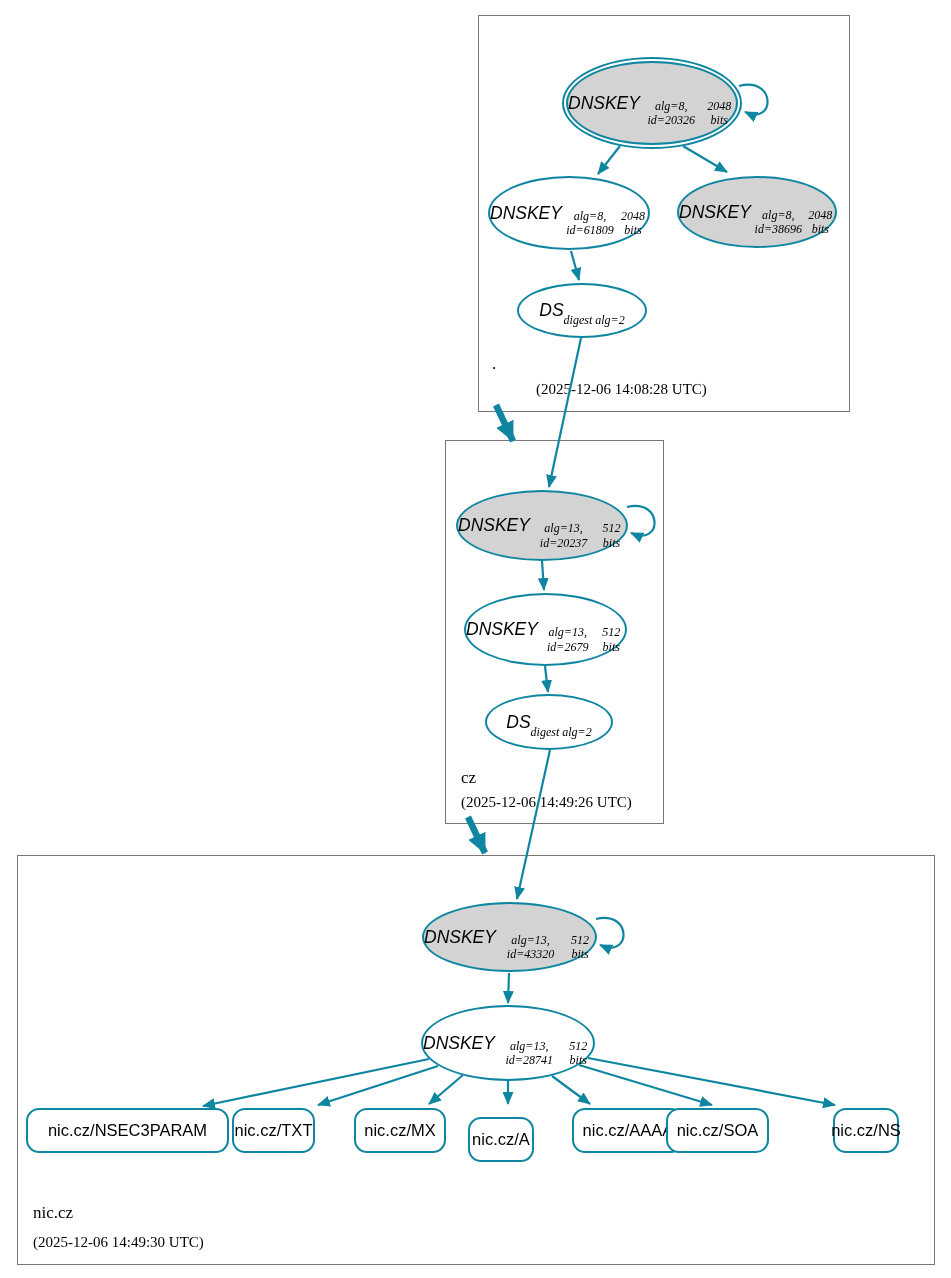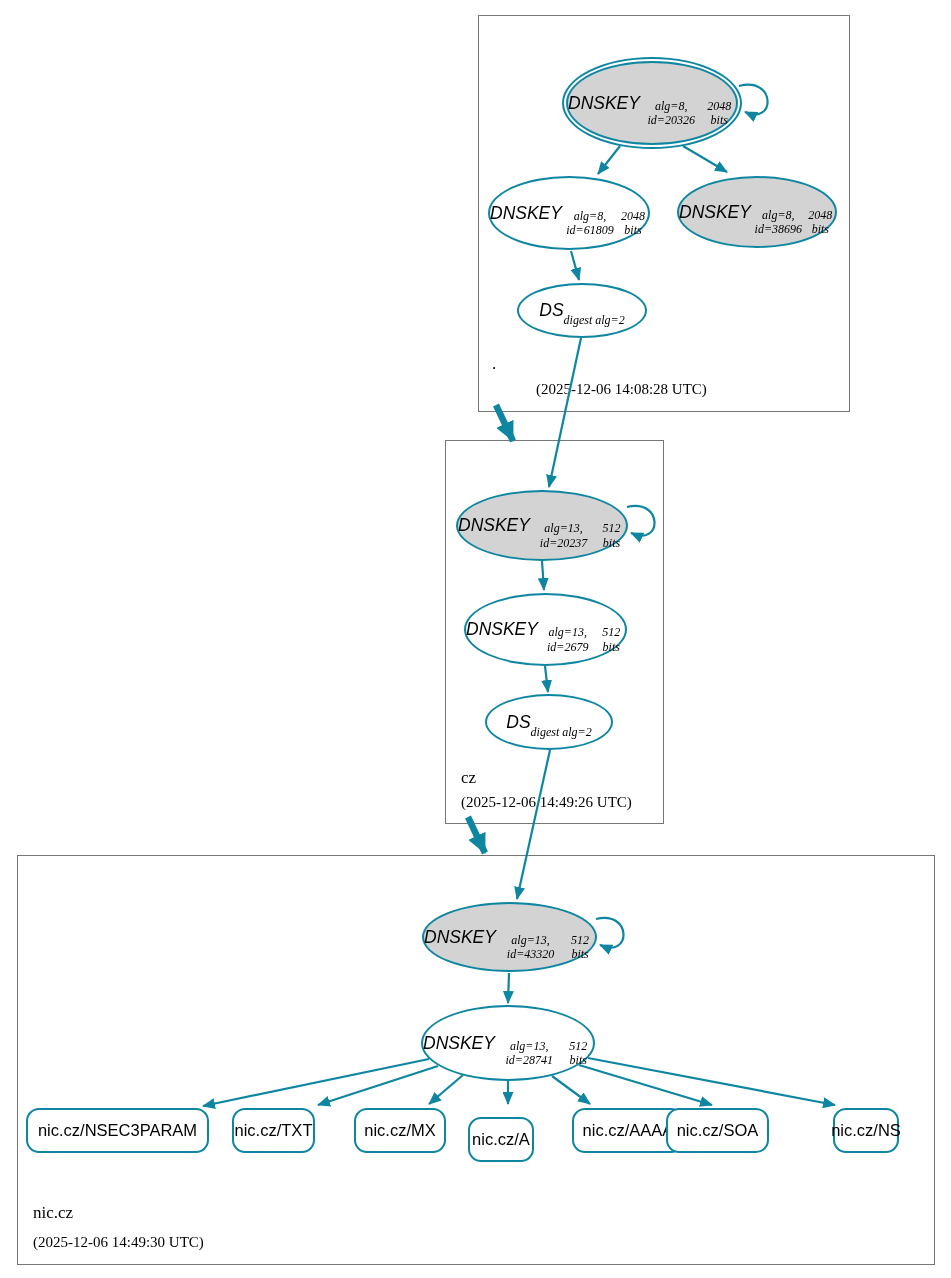--- a/index.html
+++ b/index.html
@@ -190,21 +190,21 @@
     <div class="detail">alg=13, id=43320</div>
     <div class="detail">512 bits</div>
   </div>
 
   <div class="node ellipse" style="left:421px;top:1005px;width:174px;height:76px;">
     <div class="title">DNSKEY</div>
     <div class="detail">alg=13, id=28741</div>
     <div class="detail">512 bits</div>
   </div>
 
-  <div class="rrset" style="left:26px;top:1108px;width:183px;">nic.cz/NSEC3PARAM</div>
+  <div class="rrset" style="left:26px;top:1108px;width:203px;">nic.cz/NSEC3PARAM</div>
   <div class="rrset" style="left:232px;top:1108px;width:83px;">nic.cz/TXT</div>
   <div class="rrset" style="left:354px;top:1108px;width:92px;">nic.cz/MX</div>
   <div class="rrset" style="left:468px;top:1117px;width:66px;">nic.cz/A</div>
   <div class="rrset" style="left:572px;top:1108px;width:112px;">nic.cz/AAAA</div>
   <div class="rrset" style="left:666px;top:1108px;width:103px;">nic.cz/SOA</div>
   <div class="rrset" style="left:833px;top:1108px;width:66px;">nic.cz/NS</div>
 
 </div>
 
 </body></html>

